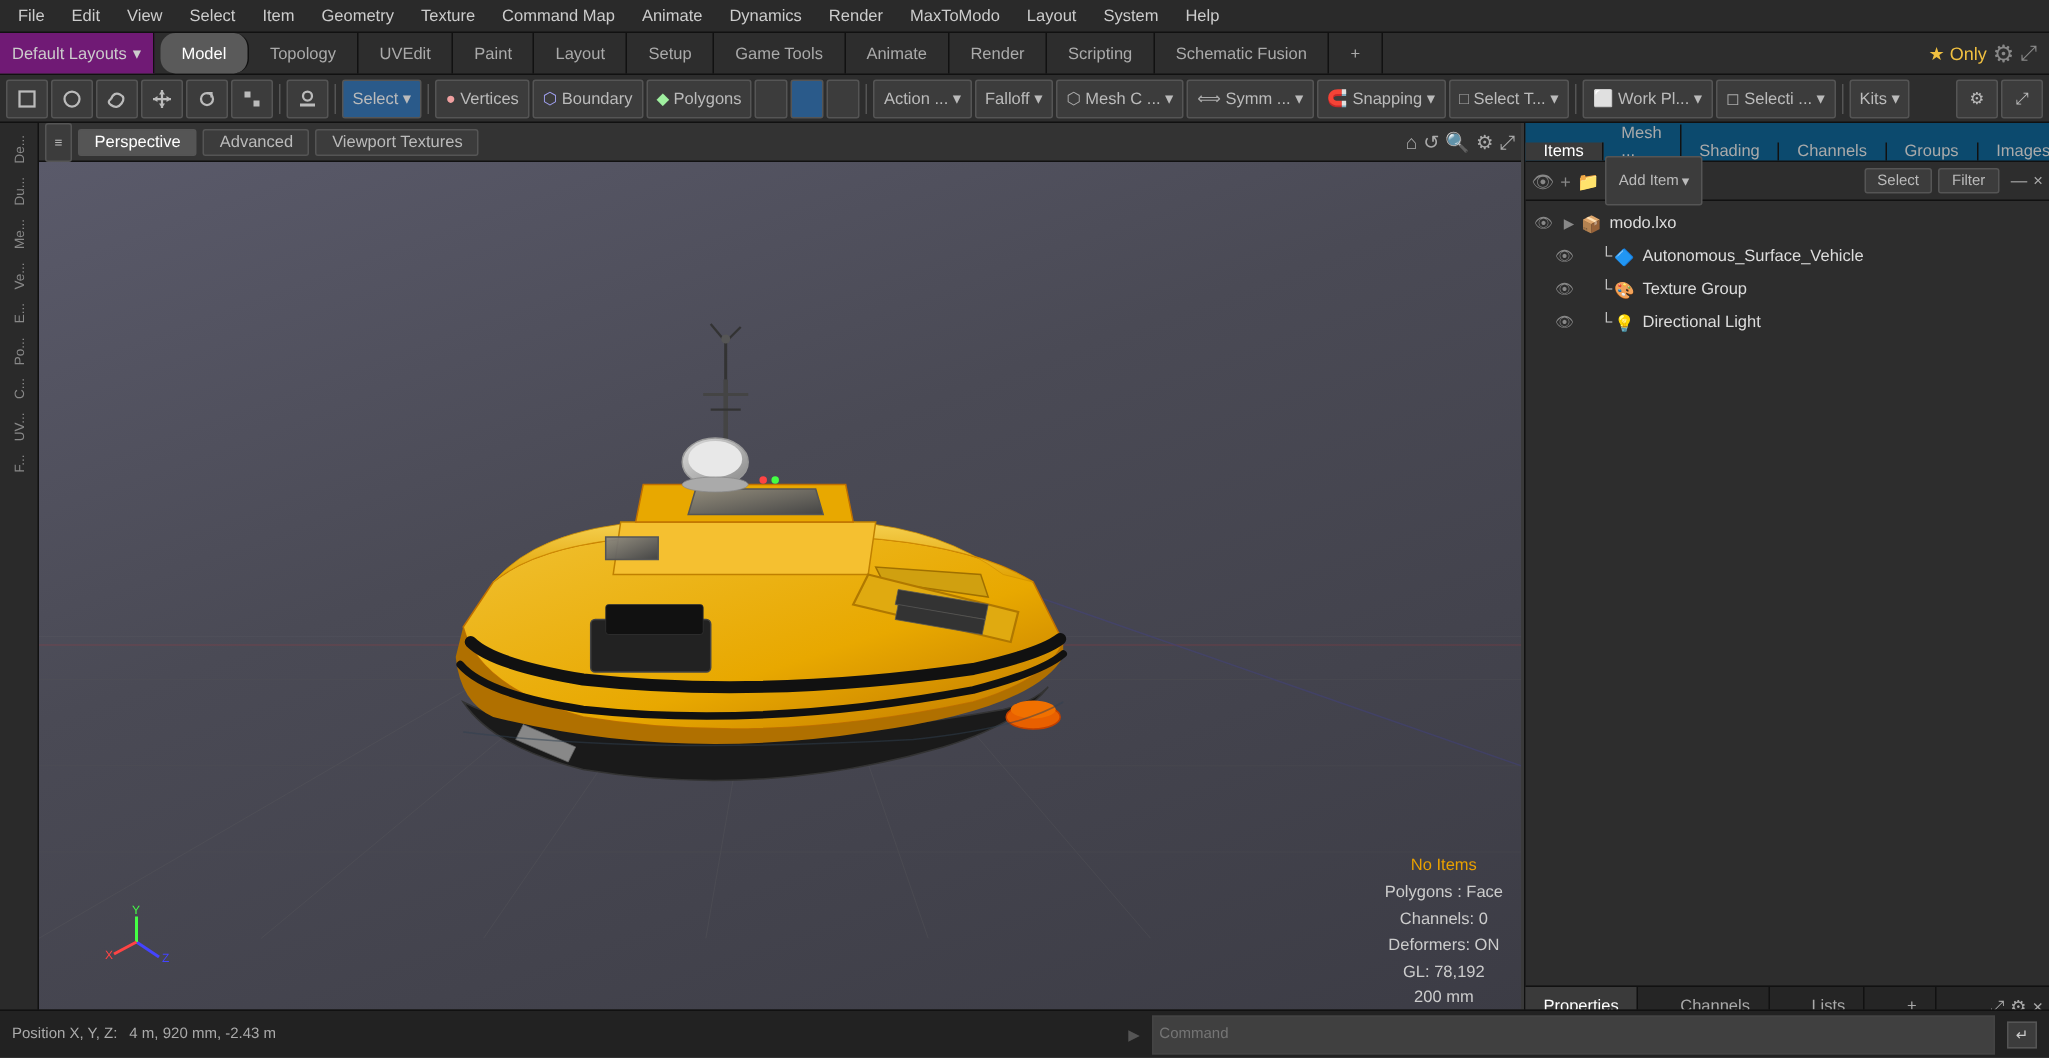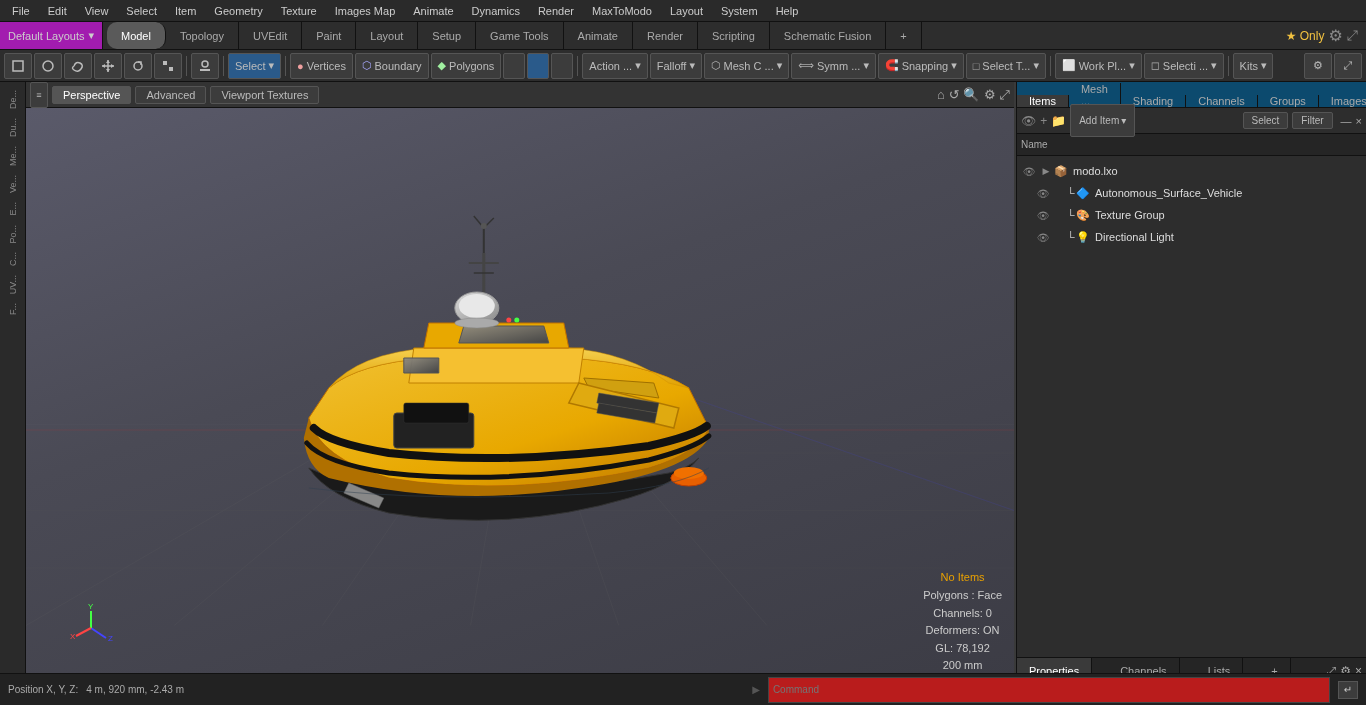--- a/index.html
+++ b/index.html
@@ -4,21 +4,21 @@
   <style>
     * { margin: 0; padding: 0; box-sizing: border-box; }
     body { width: 1366px; height: 705px; background: #3a3a3a; font-family: Arial, sans-serif; font-size: 11px; color: #ccc; overflow: hidden; }
 
     
     #menu-bar { display: flex; align-items: center; height: 22px; background: #2a2a2a; border-bottom: 1px solid #111; padding: 0 4px; gap: 2px; }
     .menu-item { padding: 2px 8px; cursor: pointer; color: #ccc; font-size: 11px; }
 
     
     #layout-bar { display: flex; align-items: center; height: 28px; background: #2d2d2d; border-bottom: 1px solid #111; }
-    .layout-dropdown { display: flex; align-items: center; padding: 0 8px; height: 100%; background: #a21caf; border-right: 1px solid #111; color: #ccc; cursor: pointer; font-size: 11px; gap: 4px; }
+    .layout-dropdown { display: flex; align-items: center; padding: 0 8px; height: 100%; background: #701a75; border-right: 1px solid #111; color: #ccc; cursor: pointer; font-size: 11px; gap: 4px; }
     .mode-tabs { display: flex; height: 100%; margin-left: 4px; }
     .mode-tab { padding: 0 14px; display: flex; align-items: center; height: 100%; font-size: 11px; color: #aaa; cursor: pointer; border-right: 1px solid #111; }
     .mode-tab.active { background: #5a5a5a; color: #fff; border-radius: 10px; }
     .layout-right { margin-left: auto; display: flex; align-items: center; gap: 4px; padding-right: 8px; }
     .star-btn { color: #f0c040; font-size: 12px; cursor: pointer; }
 
     
     #toolbar { display: flex; align-items: center; height: 32px; background: #2d2d2d; border-bottom: 1px solid #111; padding: 0 4px; gap: 2px; overflow: hidden; }
     .tool-btn { display: flex; align-items: center; justify-content: center; width: 28px; height: 26px; background: #3c3c3c; border: 1px solid #555; cursor: pointer; color: #bbb; font-size: 11px; border-radius: 2px; }
     .tool-separator { width: 1px; height: 20px; background: #555; margin: 0 2px; }
@@ -86,21 +86,21 @@
 <body>
 
 <div id="menu-bar">
   <span class="menu-item">File</span>
   <span class="menu-item">Edit</span>
   <span class="menu-item">View</span>
   <span class="menu-item">Select</span>
   <span class="menu-item">Item</span>
   <span class="menu-item">Geometry</span>
   <span class="menu-item">Texture</span>
-  <span class="menu-item">Images Map</span>
+  <span class="menu-item">Command Map</span>
   <span class="menu-item">Animate</span>
   <span class="menu-item">Dynamics</span>
   <span class="menu-item">Render</span>
   <span class="menu-item">MaxToModo</span>
   <span class="menu-item">Layout</span>
   <span class="menu-item">System</span>
   <span class="menu-item">Help</span>
 </div>
 
 <div id="layout-bar">
@@ -408,23 +408,20 @@
       <span>▾</span>
     </div>
     <div style="margin-left:auto; display:flex; gap:4px;">
       <div class="items-btn">Select</div>
       <div class="items-btn">Filter</div>
     </div>
     <span style="color:#aaa; margin-left:4px; cursor:pointer;">—</span>
     <span style="color:#aaa; cursor:pointer;">×</span>
   </div>
 
-  <div id="items-header">
-    <span class="items-col-name">Name</span>
-  </div>
 
   <div id="tree-container">
 
     <div class="tree-item">
       <div class="vis-icon">👁</div>
       <div class="expand-icon">▶</div>
       <div class="item-icon">📦</div>
       <span class="item-label">modo.lxo</span>
     </div>
 
@@ -465,15 +462,15 @@
     </div>
   </div>
 </div>
 
 <div id="status-bar">
   <span class="status-text">Position X, Y, Z:</span>
   <span class="status-text">4 m, 920 mm, -2.43 m</span>
   <span style="flex:1;"></span>
 
   <span style="color:#555; font-size:10px;">▶</span>
-  <input type="text" class="command-input" style="width: 300px; background: #b91c1c; border: 1px solid rgb(68, 68, 68); color: rgb(204, 204, 204); font-size: 10px; padding: 12px 4px; height: 18px;" placeholder="Command">
+  <input type="text" class="command-input" style="width: 300px; background: #404040; border: 1px solid rgb(68, 68, 68); color: rgb(204, 204, 204); font-size: 10px; padding: 12px 4px; height: 18px;" placeholder="Command">
   <button style="background:#3c3c3c; border:1px solid #555; color:#ccc; width:20px; height:18px; cursor:pointer; font-size:10px;">↵</button>
 </div>
 
 </body></html>

